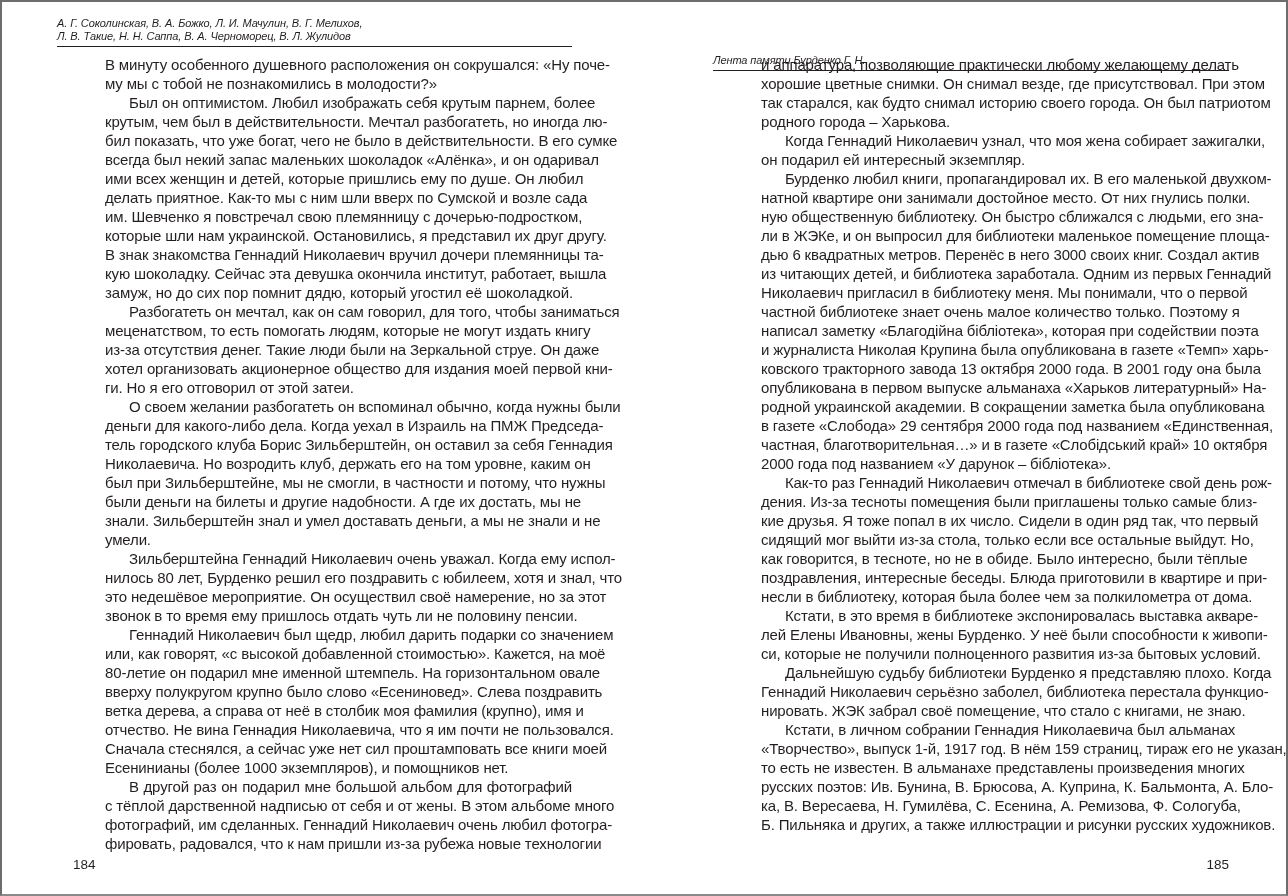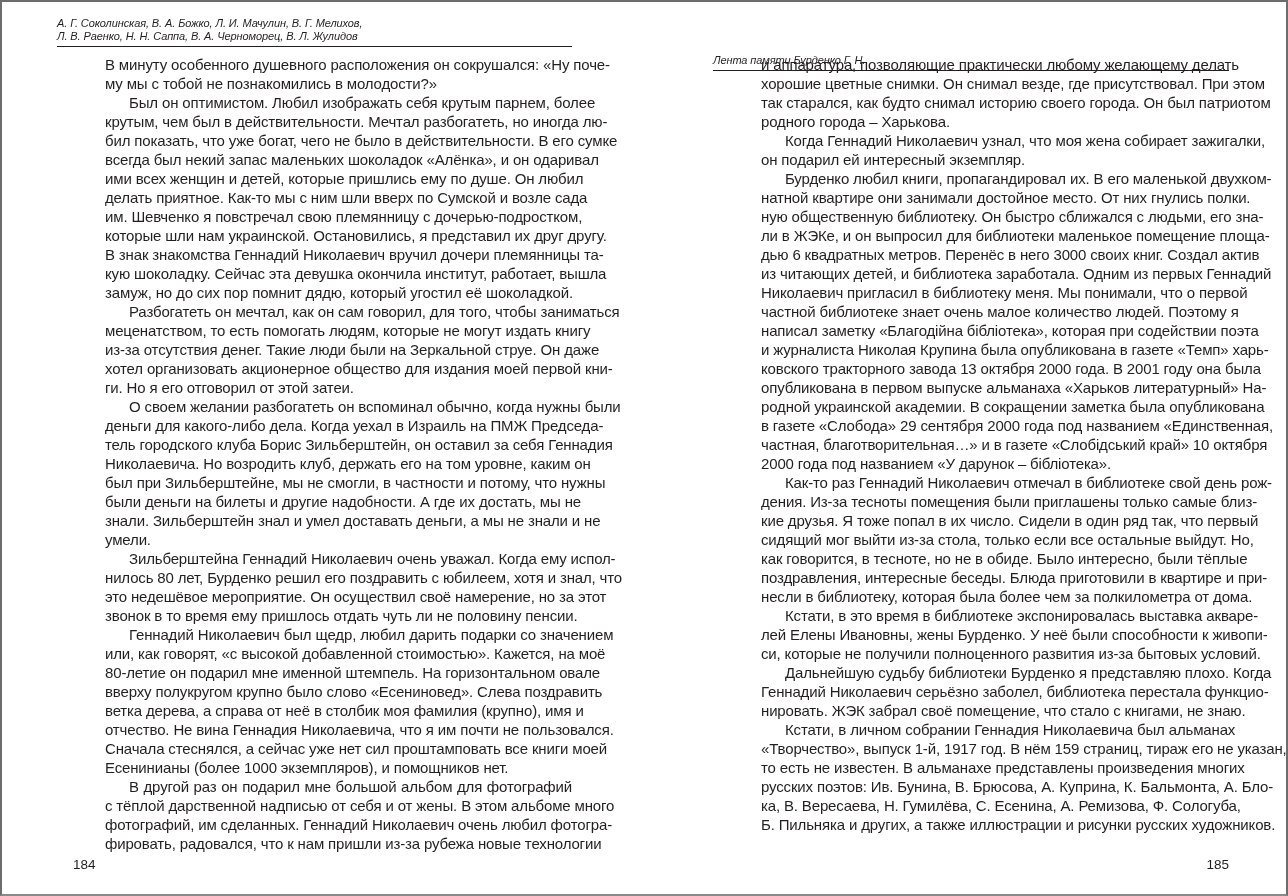--- a/index.html
+++ b/index.html
@@ -56,21 +56,21 @@
     .page.right .folio { right: 0; }
   </style>
 </head>
 <body>
 
 <div class="frame">
 
   <div class="page left">
     <div class="running-head">
       <div>А. Г. Соколинская, В. А. Божко, Л. И. Мачулин, В. Г. Мелихов,</div>
-      <div>Л. В. Раенко, Н. Н. Саппа, В. А. Черноморец, В. Л. Жулидов</div>
+      <div>Л. В. Такие, Н. Н. Саппа, В. А. Черноморец, В. Л. Жулидов</div>
       <div class="rule"></div>
     </div>
     <div class="body-text" id="left-body">
         <span class="line">В минуту особенного душевного расположения он сокрушался: «Ну поче-</span>
         <span class="line last">му мы с тобой не познакомились в молодости?»</span>
         <span class="line indent">Был он оптимистом. Любил изображать себя крутым парнем, более</span>
         <span class="line">крутым, чем был в действительности. Мечтал разбогатеть, но иногда лю-</span>
         <span class="line">бил показать, что уже богат, чего не было в действительности. В его сумке</span>
         <span class="line">всегда был некий запас маленьких шоколадок «Алёнка», и он одаривал</span>
         <span class="line">ими всех женщин и детей, которые пришлись ему по душе. Он любил</span>
@@ -125,21 +125,21 @@
         <span class="line last">родного города – Харькова.</span>
         <span class="line indent">Когда Геннадий Николаевич узнал, что моя жена собирает зажигалки,</span>
         <span class="line last">он подарил ей интересный экземпляр.</span>
         <span class="line indent">Бурденко любил книги, пропагандировал их. В его маленькой двухком-</span>
         <span class="line">натной квартире они занимали достойное место. От них гнулись полки.</span>
         <span class="line">ную общественную библиотеку. Он быстро сближался с людьми, его зна-</span>
         <span class="line">ли в ЖЭКе, и он выпросил для библиотеки маленькое помещение площа-</span>
         <span class="line">дью 6 квадратных метров. Перенёс в него 3000 своих книг. Создал актив</span>
         <span class="line">из читающих детей, и библиотека заработала. Одним из первых Геннадий</span>
         <span class="line">Николаевич пригласил в библиотеку меня. Мы понимали, что о первой</span>
-        <span class="line">частной библиотеке знает очень малое количество людей. Поэтому я</span>
+        <span class="line">частной библиотеке знает очень малое количество только. Поэтому я</span>
         <span class="line">написал заметку «Благодійна бібліотека», которая при содействии поэта</span>
         <span class="line">и журналиста Николая Крупина была опубликована в газете «Темп» харь-</span>
         <span class="line">ковского тракторного завода 13 октября 2000 года. В 2001 году она была</span>
         <span class="line">опубликована в первом выпуске альманаха «Харьков литературный» На-</span>
         <span class="line">родной украинской академии. В сокращении заметка была опубликована</span>
         <span class="line">в газете «Слобода» 29 сентября 2000 года под названием «Единственная,</span>
         <span class="line">частная, благотворительная…» и в газете «Слобідський край» 10 октября</span>
         <span class="line last">2000 года под названием «У дарунок – бібліотека».</span>
         <span class="line indent">Как-то раз Геннадий Николаевич отмечал в библиотеке свой день рож-</span>
         <span class="line">дения. Из-за тесноты помещения были приглашены только самые близ-</span>

